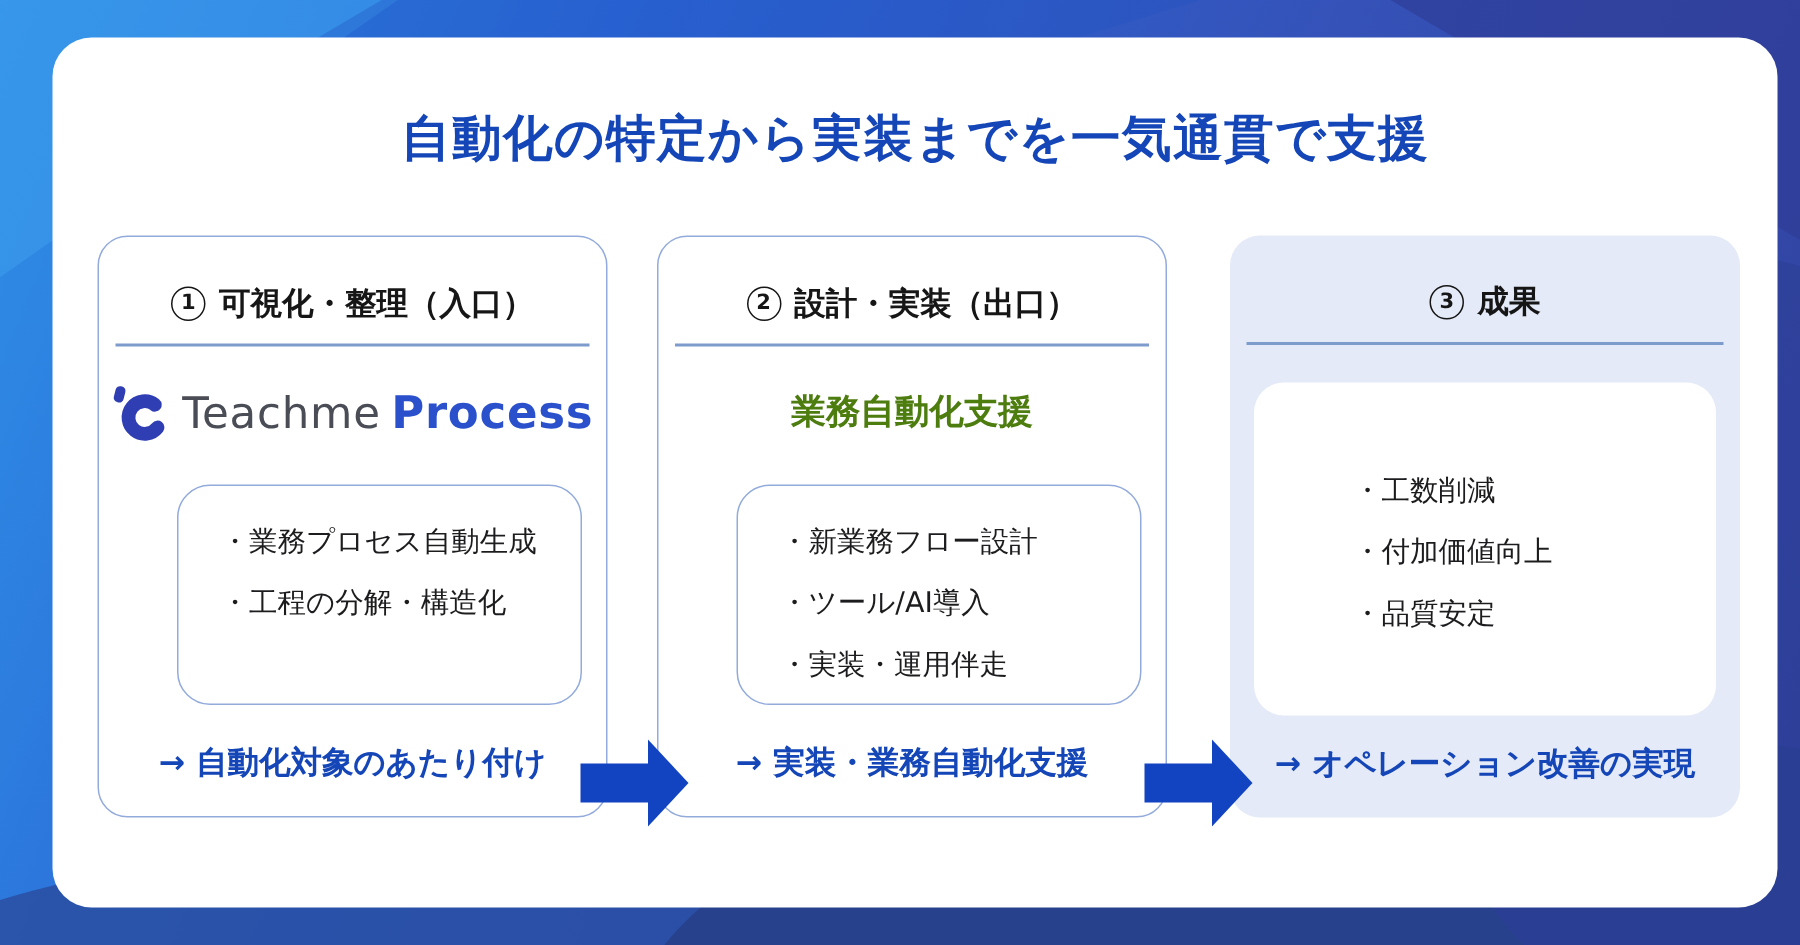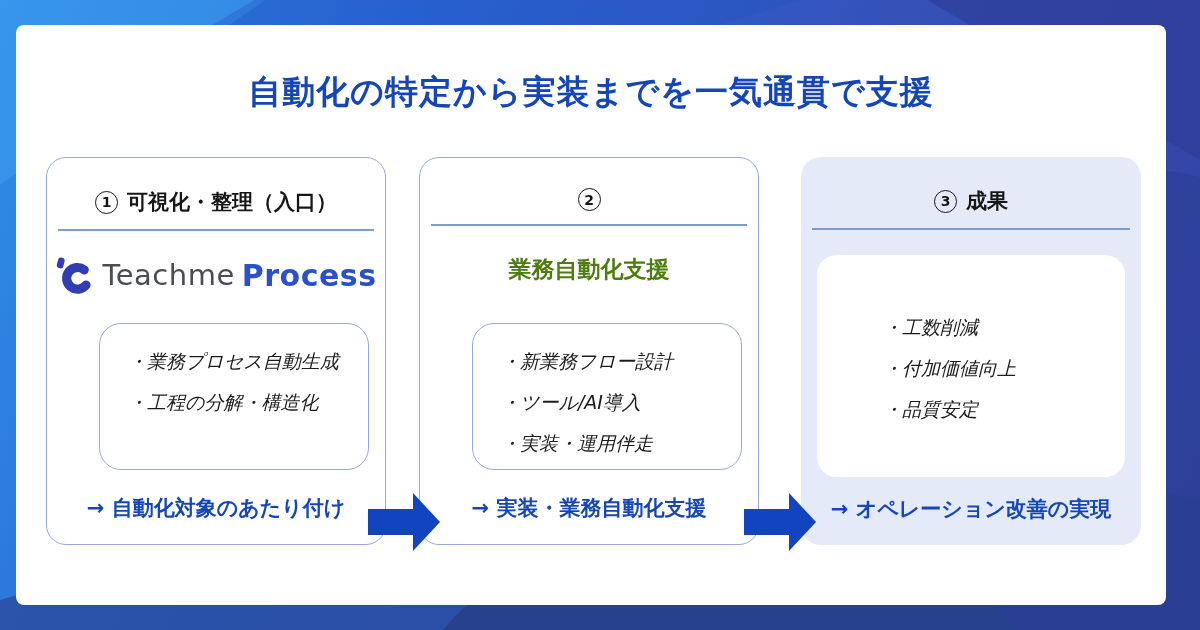--- a/index.html
+++ b/index.html
@@ -37,23 +37,23 @@
   .curve-bottom-2 {
     left:-200px; bottom:-330px; width:1000px; height:400px;
     background:#2B4C9E; border-radius:50%; opacity:.8;
   }
   .curve-right {
     right:-160px; bottom:-60px; width:420px; height:520px;
     background:#2C3E97; border-radius:50%; opacity:.7;
   }
 
   .card {
-    position:absolute; left:16px; top:25px;
+    position:absolute; left:35px; top:25px;
     width:1150px; height:580px;
-    background:#ffffff; border-radius:8px;
+    background:#ffffff; border-radius:26px;
   }
 
   .title {
     margin-top:45px; text-align:center;
     font-size:33px; font-weight:800; letter-spacing:1px;
     color:#1546B8;
   }
 
   .panels { position:absolute; left:0; top:132px; width:100%; height:388px; }
 
@@ -92,21 +92,21 @@
 
   .inner-box {
     position:absolute; left:16px; right:16px;
     border-radius:22px; background:#fff;
   }
   .panel-1 .inner-box, .panel-2 .inner-box {
     top:165px; height:147px; border:1.5px solid #93ABDB;margin-left:36px;
   }
   .panel-3 .inner-box { top:98px; height:222px; border-radius:20px; }
 
-  .bullets { list-style:none; padding:17px 10px 0 28px;font-style:italic; }
+  .bullets { list-style:none; padding:17px 10px 0 28px; }
   .panel-3 .bullets { padding:52px 10px 0 66px; }
   .bullets li {
     font-size:19px; color:#1C1C1E; line-height:41px;
     white-space:nowrap;
   }
 
   .panel-footer {
     position:absolute; left:0; right:0; bottom:22px;
     text-align:center; font-size:21px; font-weight:700; color:#1546B8;
     white-space:nowrap;
@@ -162,20 +162,21 @@
         <li>・業務プロセス自動生成</li>
             <li>・工程の分解・構造化</li>
           </ul>
       </div>
       <div class="panel-footer">→ 自動化対象のあたり付け</div>
     </section>
 
     <section class="panel panel-2 bordered">
       <div class="panel-heading">
         <span class="circ-num">2</span>
+        <span>設計・実装（出口）</span>
       </div>
       <div class="divider"></div>
       <div class="panel-subtitle">業務自動化支援</div>
       <div class="inner-box">
         <ul class="bullets">
 
         <li>・新業務フロー設計</li>
             <li>・ツール/AI導入</li>
             <li>・実装・運用伴走</li>
           </ul>

